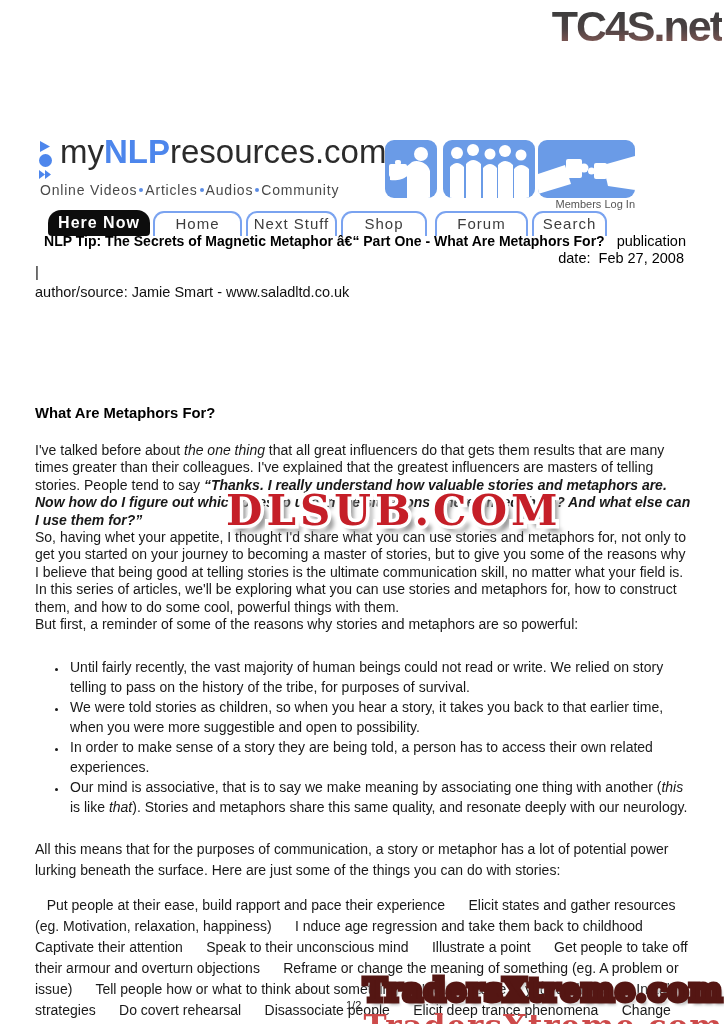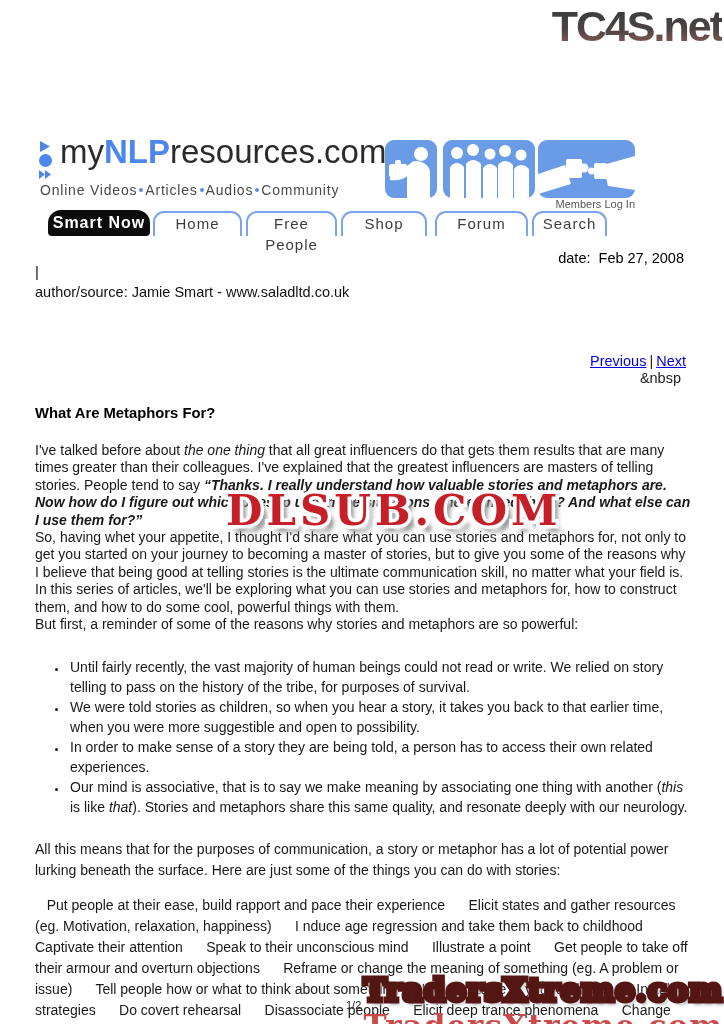--- a/index.html
+++ b/index.html
@@ -143,35 +143,32 @@
         <rect x="28" y="19" width="16" height="19" rx="2"></rect>
         <circle cx="46" cy="28" r="4.5"></circle>
         <path d="M97 16 L65 25 L70 46 L97 50 Z"></path>
         <rect x="56" y="23" width="13" height="16" rx="2"></rect>
         <circle cx="53.5" cy="31" r="3.5"></circle>
       </g>
     </svg>
   </div>
   <div class="members">Members Log In</div>
 
-  <div class="tab-join">Smart Now</div>
+  <div class="tab-join">Here Now</div>
   <div class="tab tab-home">Home</div>
-  <div class="tab tab-free">Free People</div>
+  <div class="tab tab-free">Next Stuff</div>
   <div class="tab tab-shop">Shop</div>
   <div class="tab tab-forum">Forum</div>
   <div class="tab tab-search">Search</div>
 
+  <div class="title-line1"><span>NLP Tip: The Secrets of Magnetic Metaphor â€“ Part One - What Are Metaphors For?</span><span class="title-pub">publication</span></div>
   <div class="title-line2">date:  Feb 27, 2008</div>
   <div class="pipe">|</div>
   <div class="author">author/source: Jamie Smart - www.saladltd.co.uk</div>
 
-  <div class="pager">
-    <div><a>Previous</a><span class="sep">|</span><a>Next</a></div>
-    <div class="pager-nbsp">&amp;nbsp</div>
-  </div>
 
   <div class="article">
     <h3>What Are Metaphors For?</h3>
     <p class="p1"><span>I've talked before about </span><span class="it">the one thing</span><span> that all great influencers do that gets them results that are many times greater than their colleagues. I've explained that the greatest influencers are masters of telling stories. People tend to say </span><span class="bq">“Thanks. I really understand how valuable stories and metaphors are. Now how do I figure out which ones to use in the situations where I need them? And what else can I use them for?”</span><br><span>So, having whet your appetite, I thought I'd share what you can use stories and metaphors for, not only to get you started on your journey to becoming a master of stories, but to give you some of the reasons why I believe that being good at telling stories is the ultimate communication skill, no matter what your field is.</span><br><span>In this series of articles, we'll be exploring what you can use stories and metaphors for, how to construct them, and how to do some cool, powerful things with them.</span><br><span>But first, a reminder of some of the reasons why stories and metaphors are so powerful:</span></p>
     <ul class="points">
       <li>Until fairly recently, the vast majority of human beings could not read or write. We relied on story telling to pass on the history of the tribe, for purposes of survival.</li>
       <li>We were told stories as children, so when you hear a story, it takes you back to that earlier time, when you were more suggestible and open to possibility.</li>
       <li>In order to make sense of a story they are being told, a person has to access their own related experiences.</li>
       <li><span>Our mind is associative, that is to say we make meaning by associating one thing with another (</span><span class="it">this</span><span> is like </span><span class="it">that</span><span>). Stories and metaphors share this same quality, and resonate deeply with our neurology.</span></li>
     </ul>

